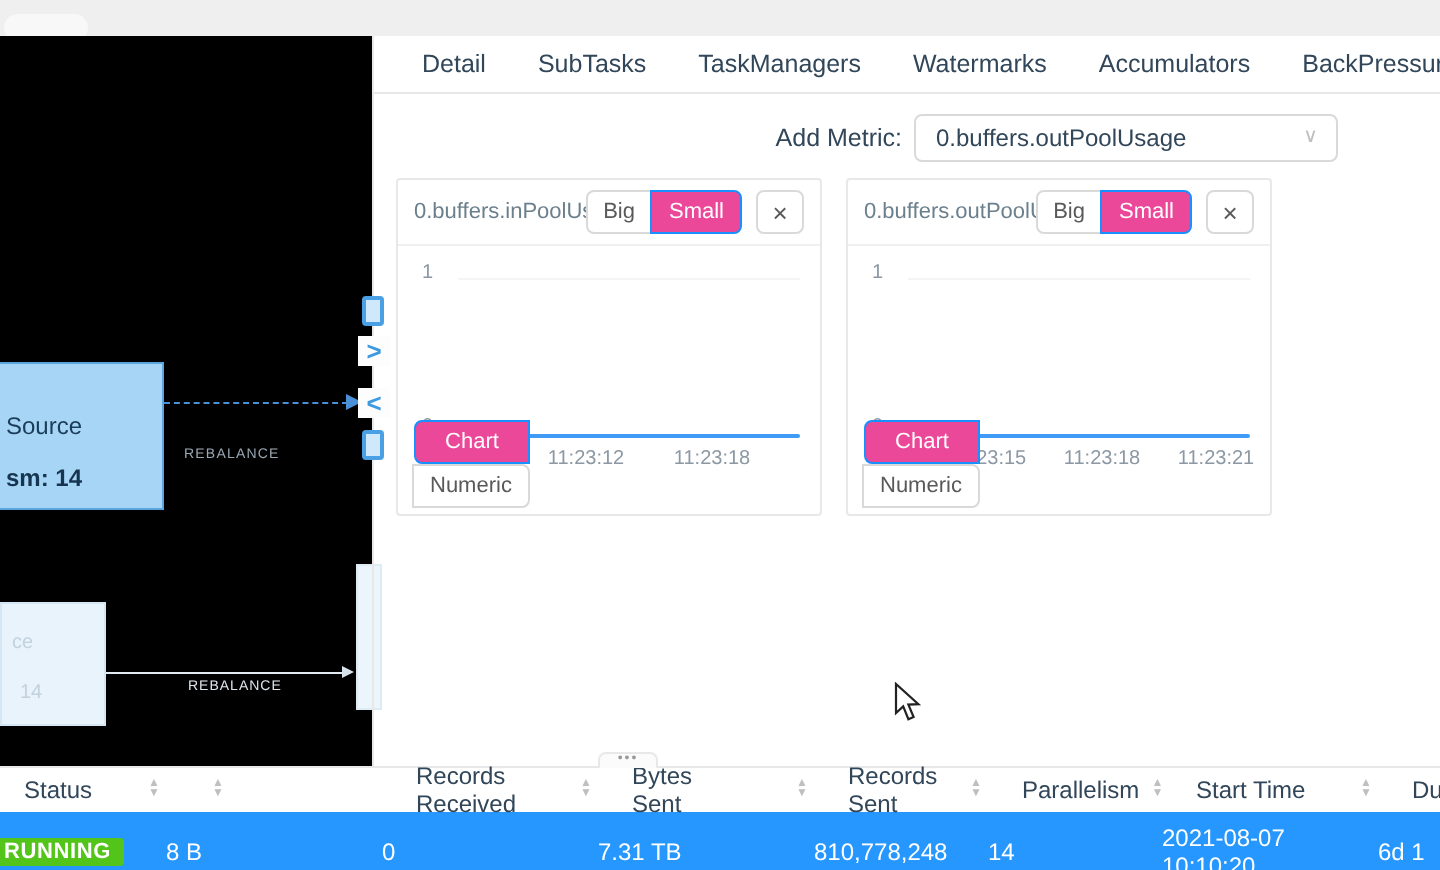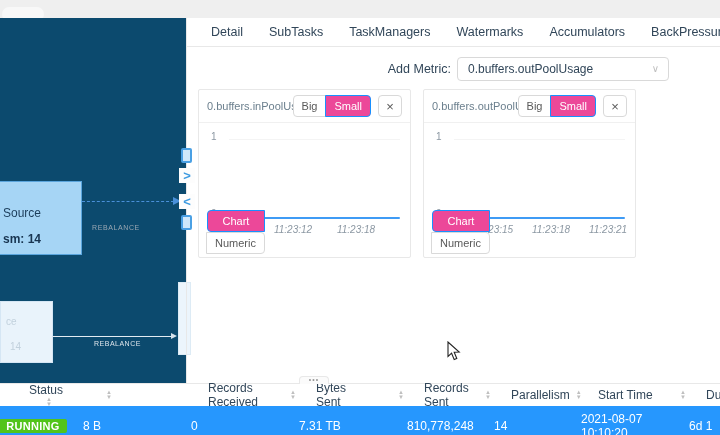--- a/index.html
+++ b/index.html
@@ -5,21 +5,21 @@
   * { margin:0; padding:0; box-sizing:border-box; }
   html,body { width:720px; height:435px; }
   body { font-family:"Liberation Sans", sans-serif; background:#fff; position:relative; overflow:hidden; color:#314659; }
   #screen { position:absolute; left:0; top:0; width:720px; height:435px; overflow:hidden; background:#fff; }
 
   
   .top-strip { position:absolute; left:0; top:0; width:720px; height:18px; background:#efefef; }
   .top-pill  { position:absolute; left:2px; top:7px; width:42px; height:14px; background:#f8f8f8; border-radius:7px; }
 
   
-  .graph-area { position:absolute; left:0; top:18px; width:187px; height:365px; background:#0c4a6e; }
+  .graph-area { position:absolute; left:0; top:18px; width:187px; height:365px; background:#000000; }
   .v-divider  { position:absolute; left:186px; top:18px; width:1px; height:365px; background:#e8e8e8; z-index:2; }
 
   .graph-node { position:absolute; left:-30px; top:163px; width:112px; height:74px;
                 background:#a6d5f5; border:1px solid #5aa5dd; z-index:1; }
   .graph-node .node-title { position:absolute; left:32px; top:24px; font-size:12px; color:#1c3d5a; }
   .graph-node .node-sub   { position:absolute; left:32px; top:50px; font-size:12px; font-weight:bold; color:#173450; }
 
   .edge-dashed { position:absolute; left:82px; top:183px; width:92px; height:0; border-top:1px dashed #4a90d9; }
   .edge-arrow  { position:absolute; left:173px; top:179px; width:0; height:0;
                  border-left:8px solid #4a90d9; border-top:4px solid transparent; border-bottom:4px solid transparent; }
@@ -66,33 +66,33 @@
   .seg .segbtn:first-child { border-radius:4px 0 0 4px; }
   .seg .segbtn:last-child  { border-radius:0 4px 4px 0; margin-left:-1px; }
   .seg .segbtn.active { background:#ec4899; border-color:#1890ff; color:#fff; position:relative; z-index:1; }
   .close-btn { width:24px; height:22px; margin-left:7px; border:1px solid #d9d9d9; border-radius:4px; background:#fff;
                font-size:13px; color:#595959; display:flex; align-items:center; justify-content:center; cursor:pointer; }
   .card-body { position:relative; height:134px; }
   .ylab-top    { position:absolute; left:12px; top:8px;  font-size:10px; color:#8c98a3; }
   .ylab-bottom { position:absolute; left:12px; top:85px; font-size:10px; color:#8c98a3; }
   .gridline    { position:absolute; left:30px; right:10px; top:16px; height:1px; background:#f4f4f4; }
   .flatline    { position:absolute; left:30px; right:10px; top:94px; height:2px; background:#3f9bf5; border-radius:1px; }
-  .xtick { position:absolute; top:101px; font-size:10px; color:#8c98a3; transform:translateX(-50%); white-space:nowrap;font-style:italic; }
+  .xtick { position:absolute; top:101px; font-size:10px; color:#8c98a3; transform:translateX(-50%); white-space:nowrap; }
   .c1 .xtick.t0 { left:94px; }  .c1 .xtick.t1 { left:157px; }
   .c2 .xtick.t0 { left:70px; }  .c2 .xtick.t1 { left:127px; } .c2 .xtick.t2 { left:184px; }
   .views { position:absolute; left:8px; bottom:3px;flex-direction:column; }
 
   
   .bottom-panel { position:absolute; left:0; top:383px; width:720px; height:52px; background:#fff; border-top:1px solid #e8e8e8; }
   .drag-handle { position:absolute; left:299px; top:-8px; width:30px; height:8px; background:#fbfbfb;
                  border:1px solid #e8e8e8; border-bottom:none; border-radius:4px 4px 0 0;
                  font-size:7px; color:#999; text-align:center; line-height:6px; letter-spacing:1px; cursor:row-resize; }
   .thead { display:flex; height:22px; align-items:center; }
   .tcell { flex:none; padding-left:12px; font-size:12px; display:flex; align-items:center; }
-  .w0{width:88px;flex-direction:column;} .w1{width:108px;} .w2{width:108px;} .w3{width:108px;gap:26px;} .w4{width:87px;} .w5{width:87px;} .w6{width:108px;} .w7{width:60px;}
+  .w0{width:88px;} .w1{width:108px;} .w2{width:108px;} .w3{width:108px;gap:26px;} .w4{width:87px;} .w5{width:87px;} .w6{width:108px;} .w7{width:60px;}
   .thead .tcell { color:#314659; justify-content:space-between; padding-right:8px; cursor:pointer; }
   .sorter { display:flex; flex-direction:column; margin-left:6px; }
   .sorter span { font-size:6px; line-height:5px; color:#bfbfbf; }
   .trow { display:flex; height:40px; align-items:center; background:#2697fe; color:#fff; cursor:pointer;justify-content:center; }
   .trow .tcell { font-size:12px; }
   .badge-running { display:inline-block; background:#52c41a; color:#fff; font-size:11px; font-weight:bold;
                    padding:1px 7px; border-radius:2px; letter-spacing:.3px; }
 
   
   .cursor { position:absolute; left:447px; top:341px; z-index:9; }

